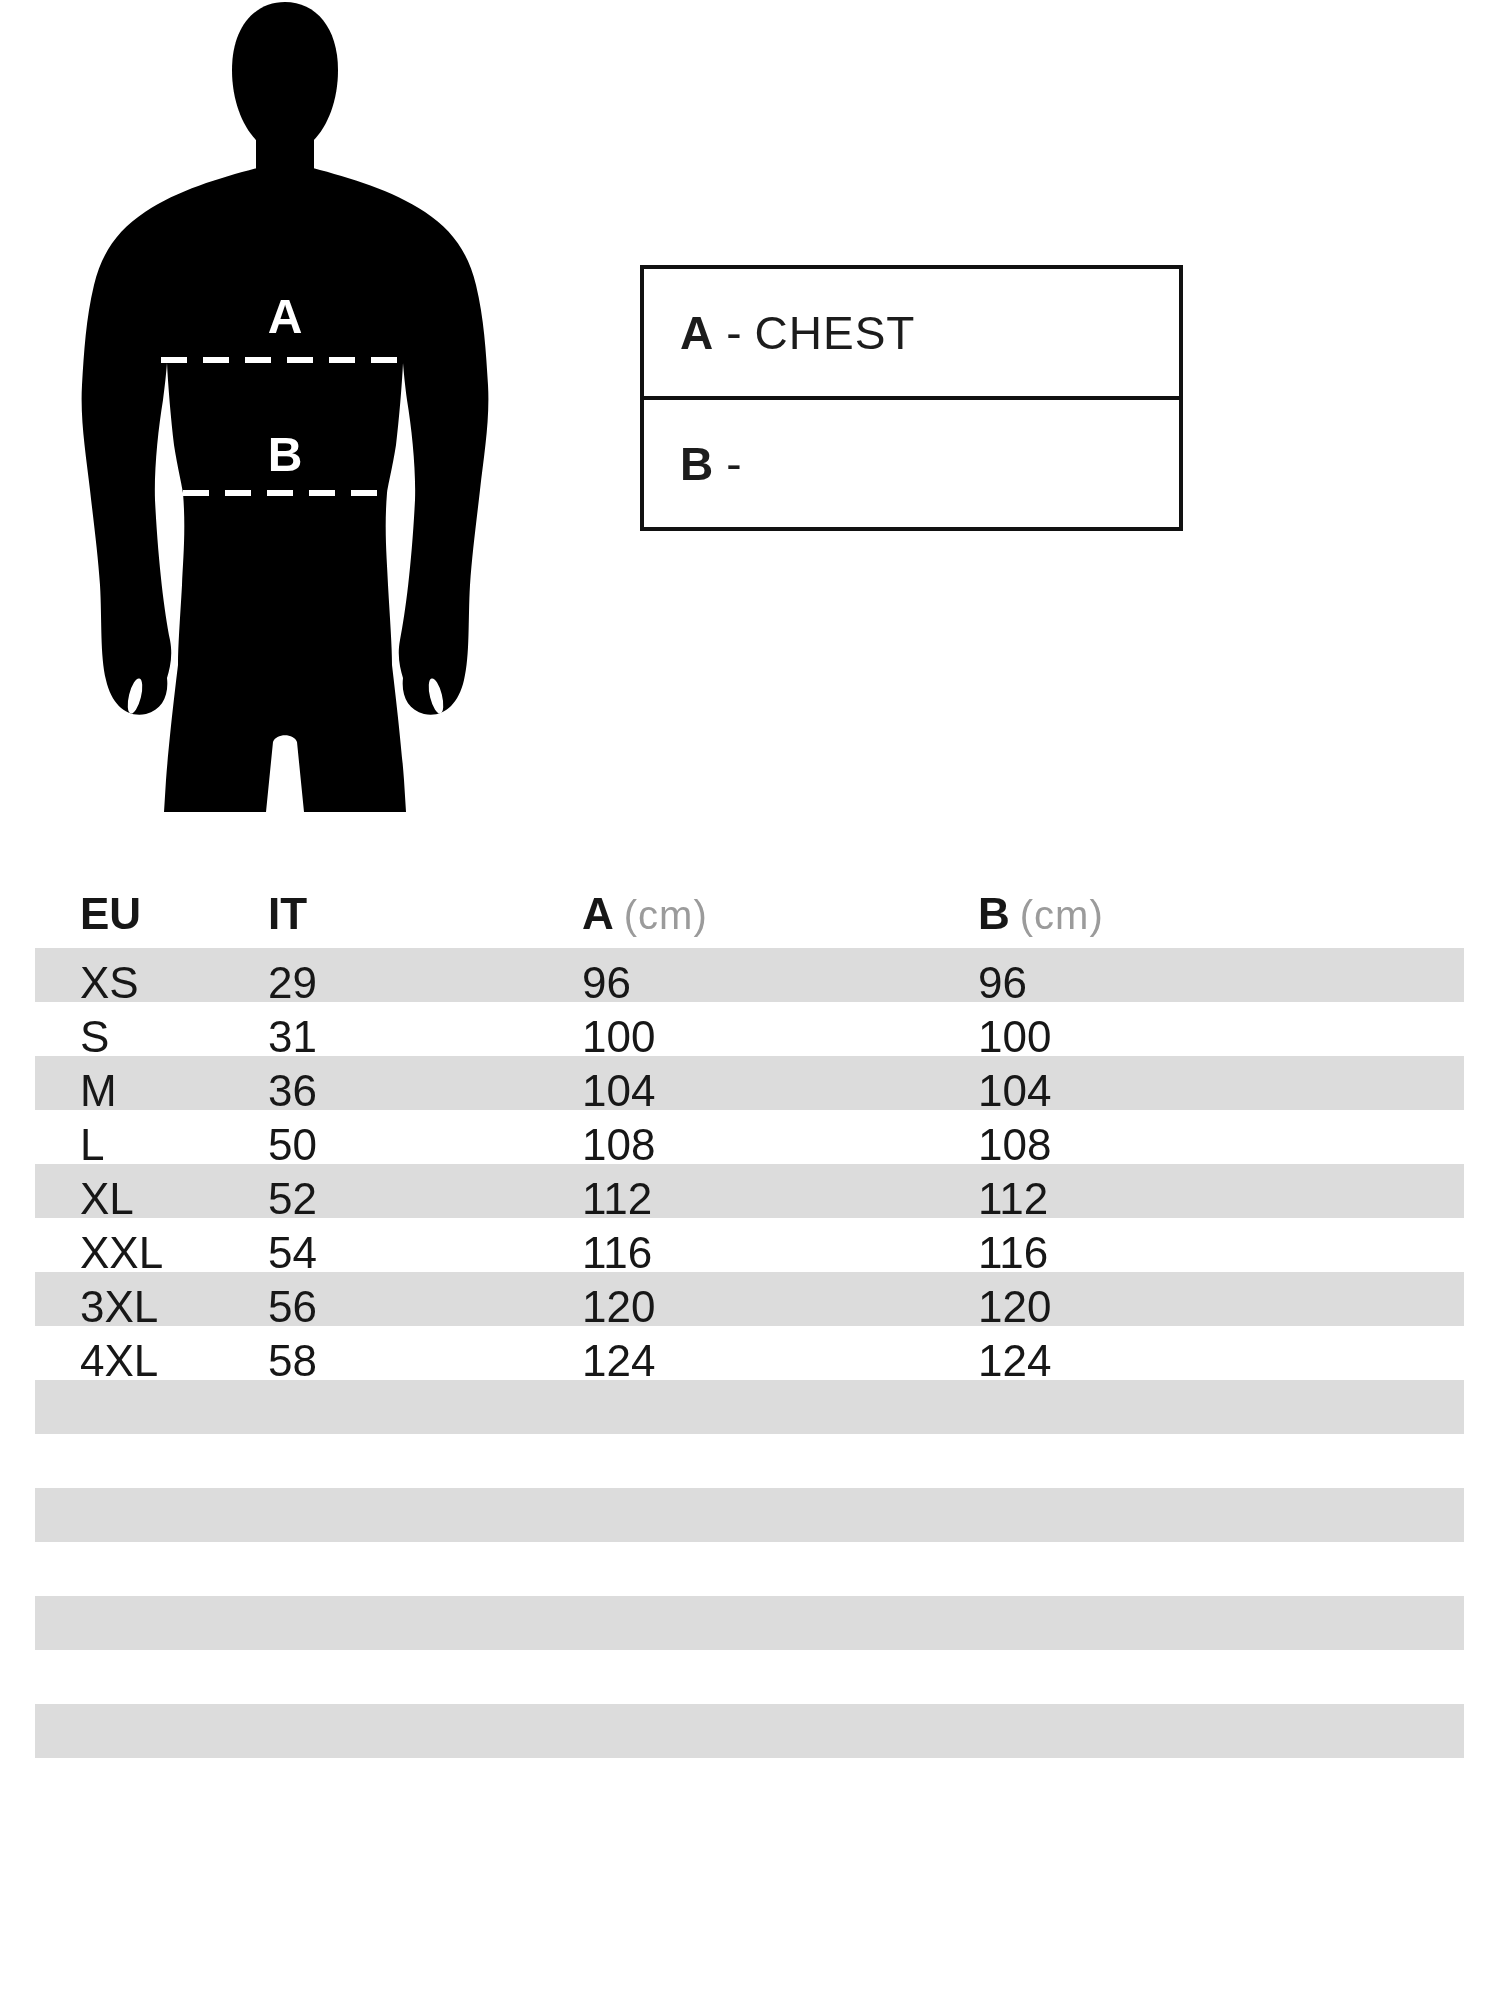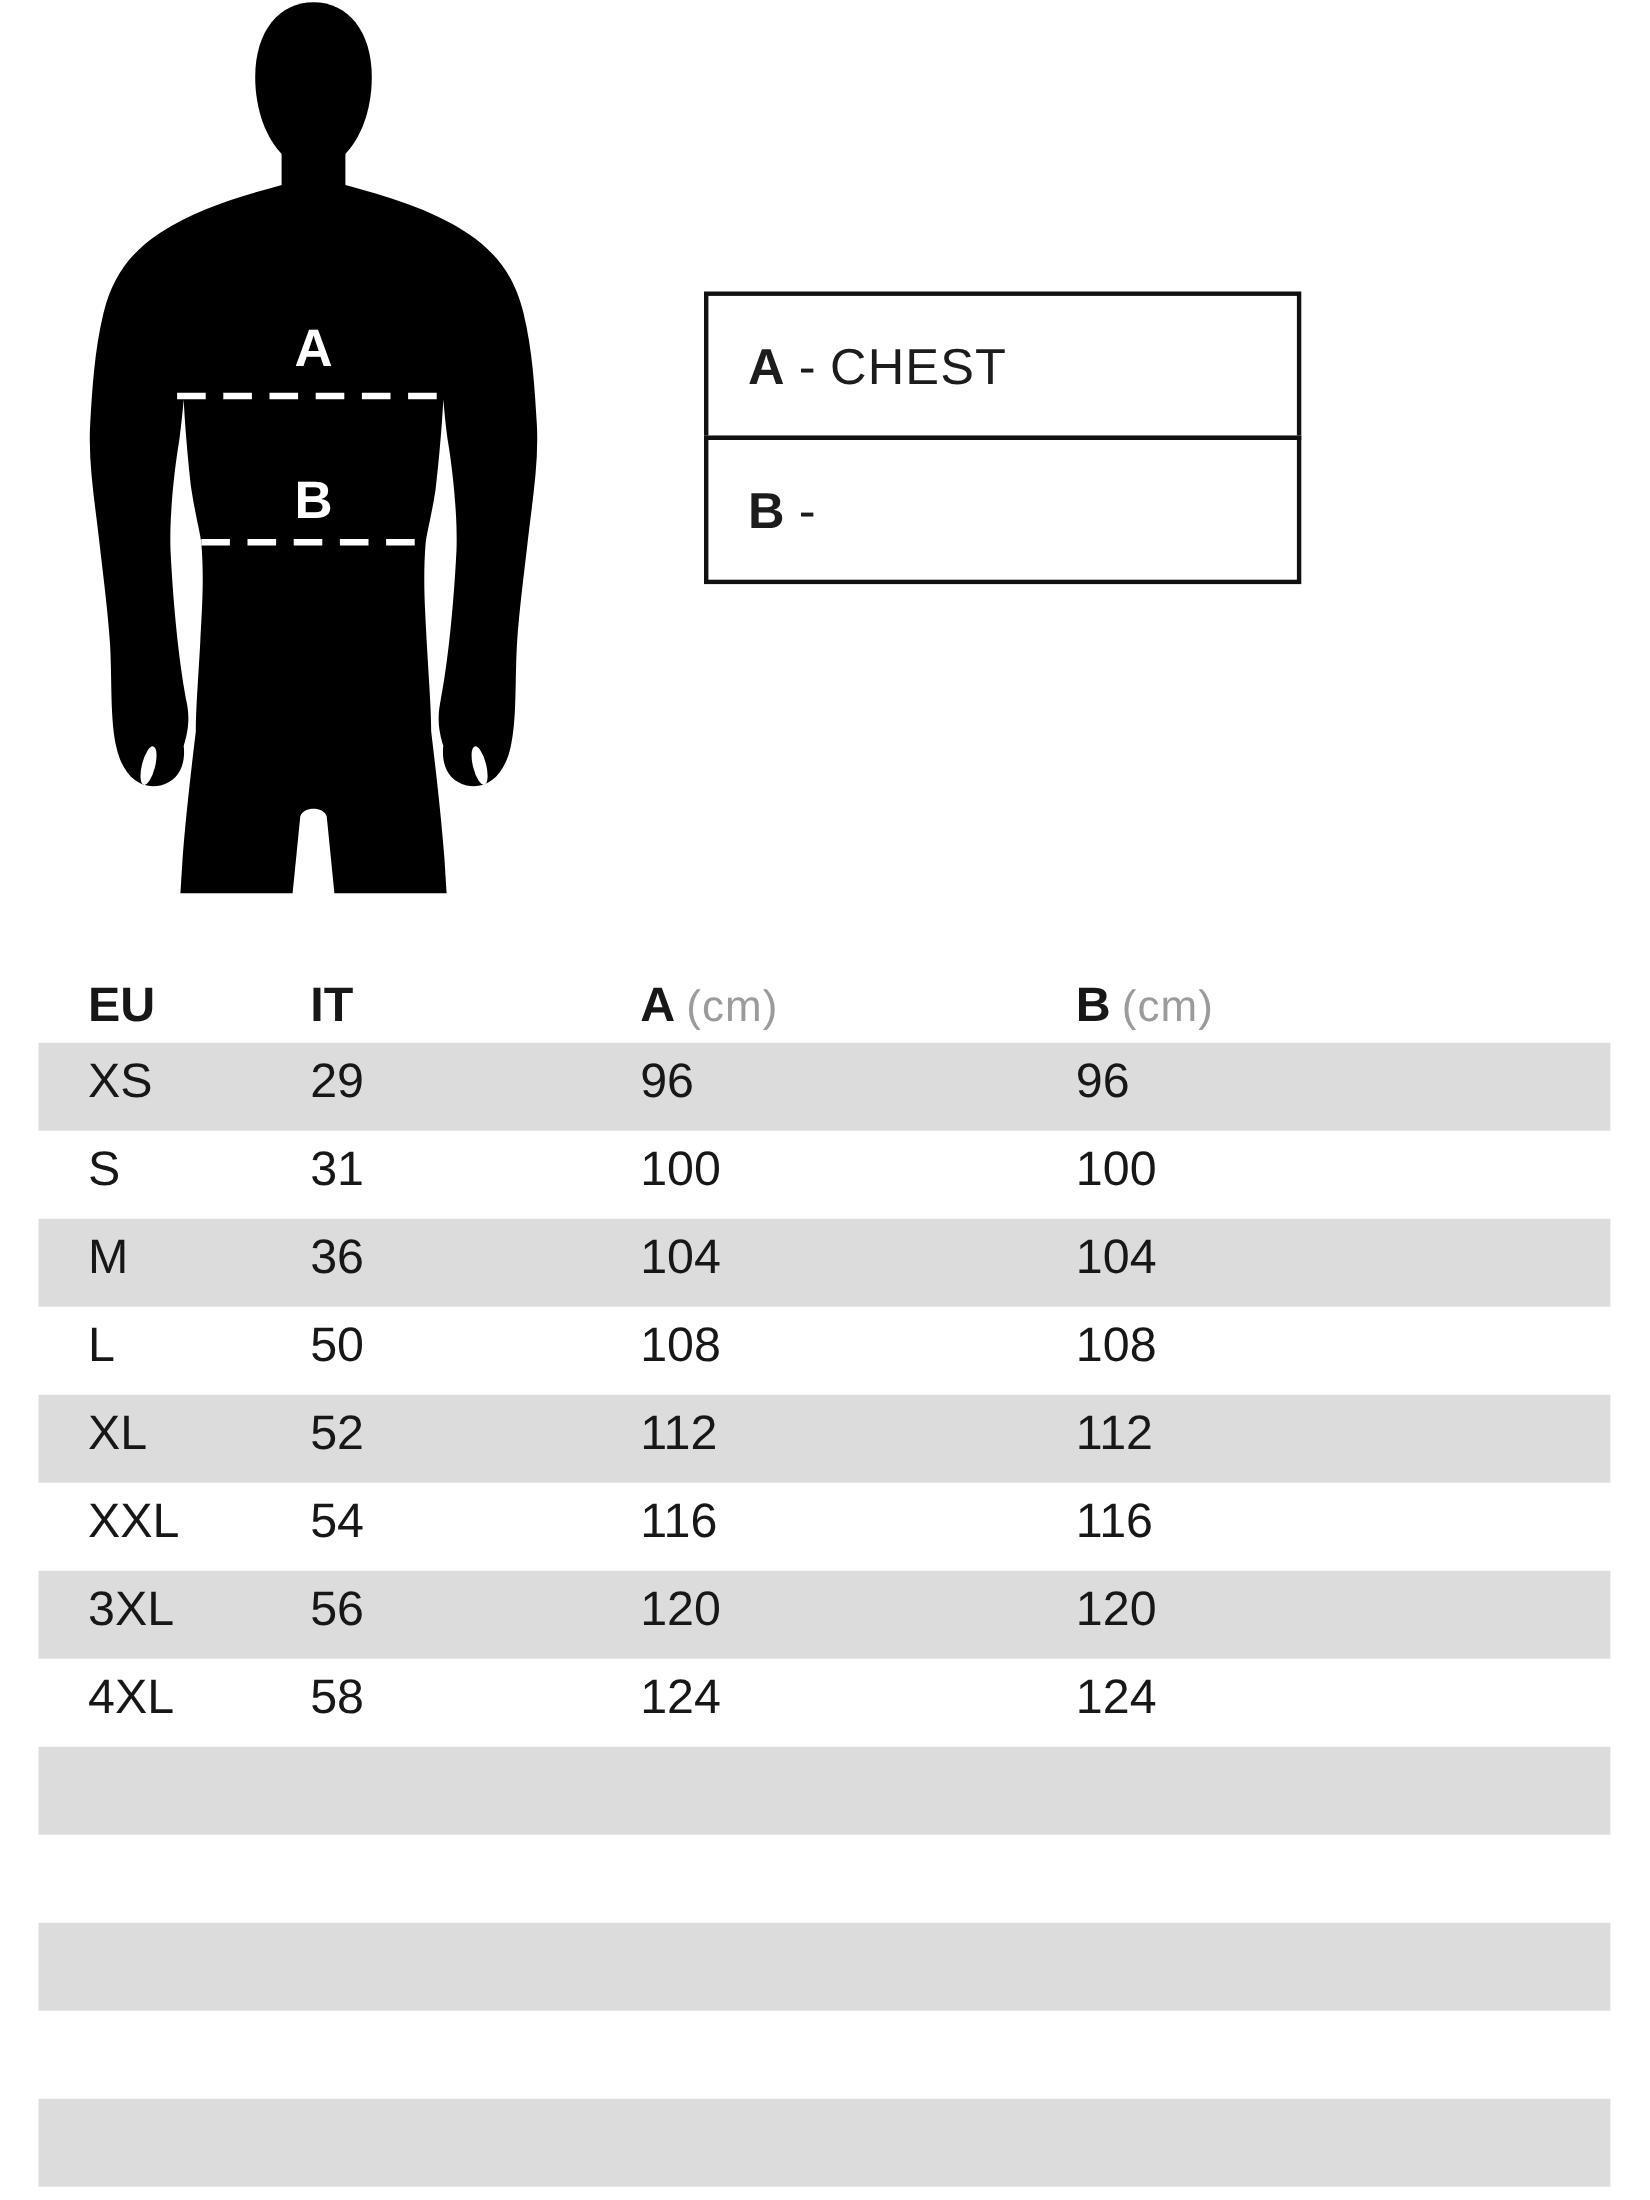--- a/index.html
+++ b/index.html
@@ -64,33 +64,33 @@
     line-height:68px;
     font-weight:bold;
     font-size:44px;
   }
   .cell{
     position:absolute;
     top:0;
     white-space:nowrap;
   }
   .c1{left:45px;}
-  .c2{left:247px;}
+  .c2{left:233px;}
   .c3{left:547px;}
   .c4{left:943px;text-align:center;}
   .unit{
     font-weight:normal;
     font-size:40px;
     color:var(--unit);
     margin-left:10px;
     letter-spacing:1px;
   }
   .trow{
     position:relative;
-    height:80px;
+    height:54px;
     line-height:70.5px;
     font-size:44px;
     background:#ffffff;
   }
   .trow.stripe{background:var(--stripe);}
 </style>
 </head>
 <body>
 
 <div class="figure-wrap">

